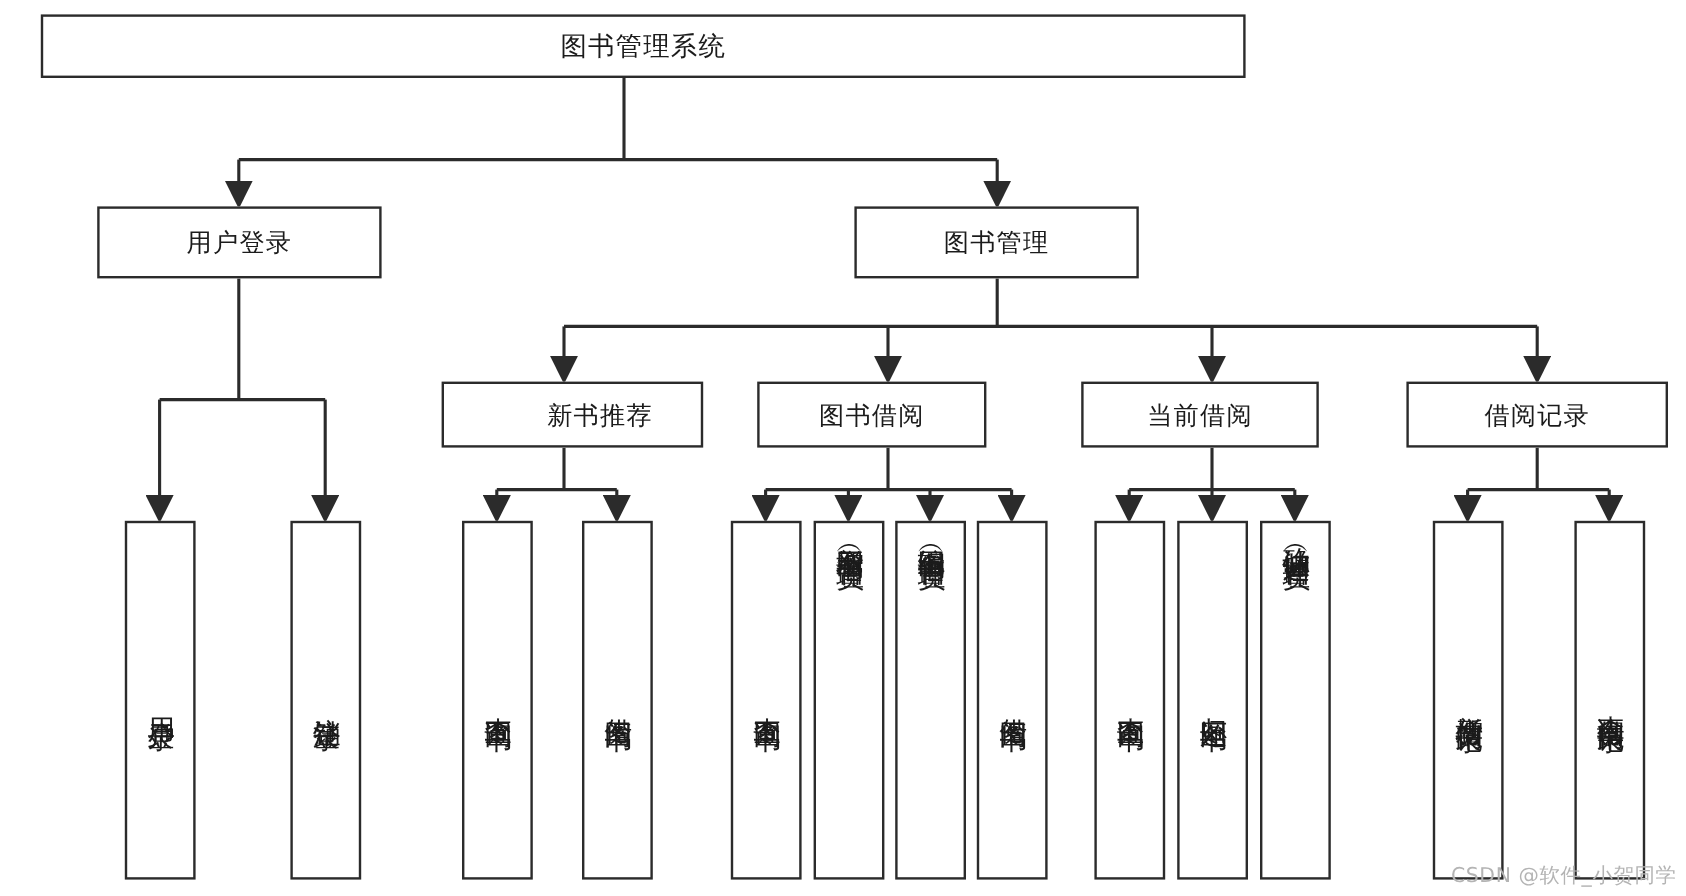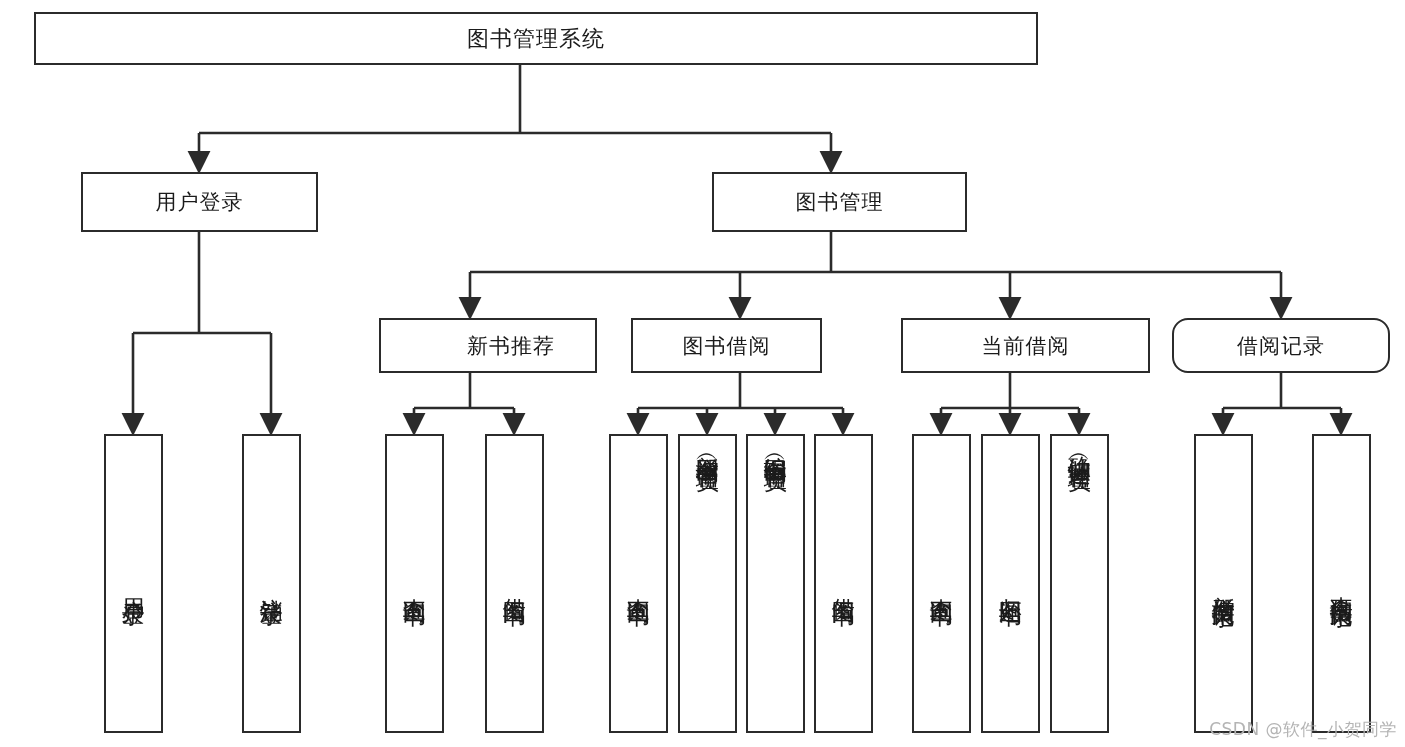--- a/index.html
+++ b/index.html
@@ -134,34 +134,34 @@
     </g>
   </svg>
 
   <div class="node horiz root" style="left:18px; top:12px; width:1004px; height:53px;margin-left:16px;">
     <span>图书管理系统</span>
   </div>
 
   <div class="node horiz" style="left:81px; top:172px; width:237px; height:60px;">
     <span>用户登录</span>
   </div>
-  <div class="node horiz" style="left:712px; top:172px; width:255px; height:60px;">
+  <div class="node horiz" style="left:712px; top:172px; width:237px; height:60px;">
     <span>图书管理</span>
   </div>
 
-  <div class="node horiz" style="left:379px; top:318px; width:218px; height:55px;padding-left:46px;">
+  <div class="node horiz" style="left:368px; top:318px; width:218px; height:55px;padding-left:46px;">
     <span>新书推荐</span>
   </div>
   <div class="node horiz" style="left:631px; top:318px; width:191px; height:55px;">
     <span>图书借阅</span>
   </div>
-  <div class="node horiz" style="left:901px; top:318px; width:249px; height:55px;">
+  <div class="node horiz" style="left:901px; top:318px; width:198px; height:55px;">
     <span>当前借阅</span>
   </div>
-  <div class="node horiz" style="left:1172px; top:318px; width:218px; height:55px;border-radius:16px;">
+  <div class="node horiz" style="left:1172px; top:318px; width:218px; height:55px;">
     <span>借阅记录</span>
   </div>
 
   <div class="node leaf" style="left:104px; top:434px; width:59px; height:299px;">
     <div class="leaf-inner">
       <span class="vlabel">用户登录</span>
     </div>
   </div>
   <div class="node leaf" style="left:242px; top:434px; width:59px; height:299px;">
     <div class="leaf-inner">

